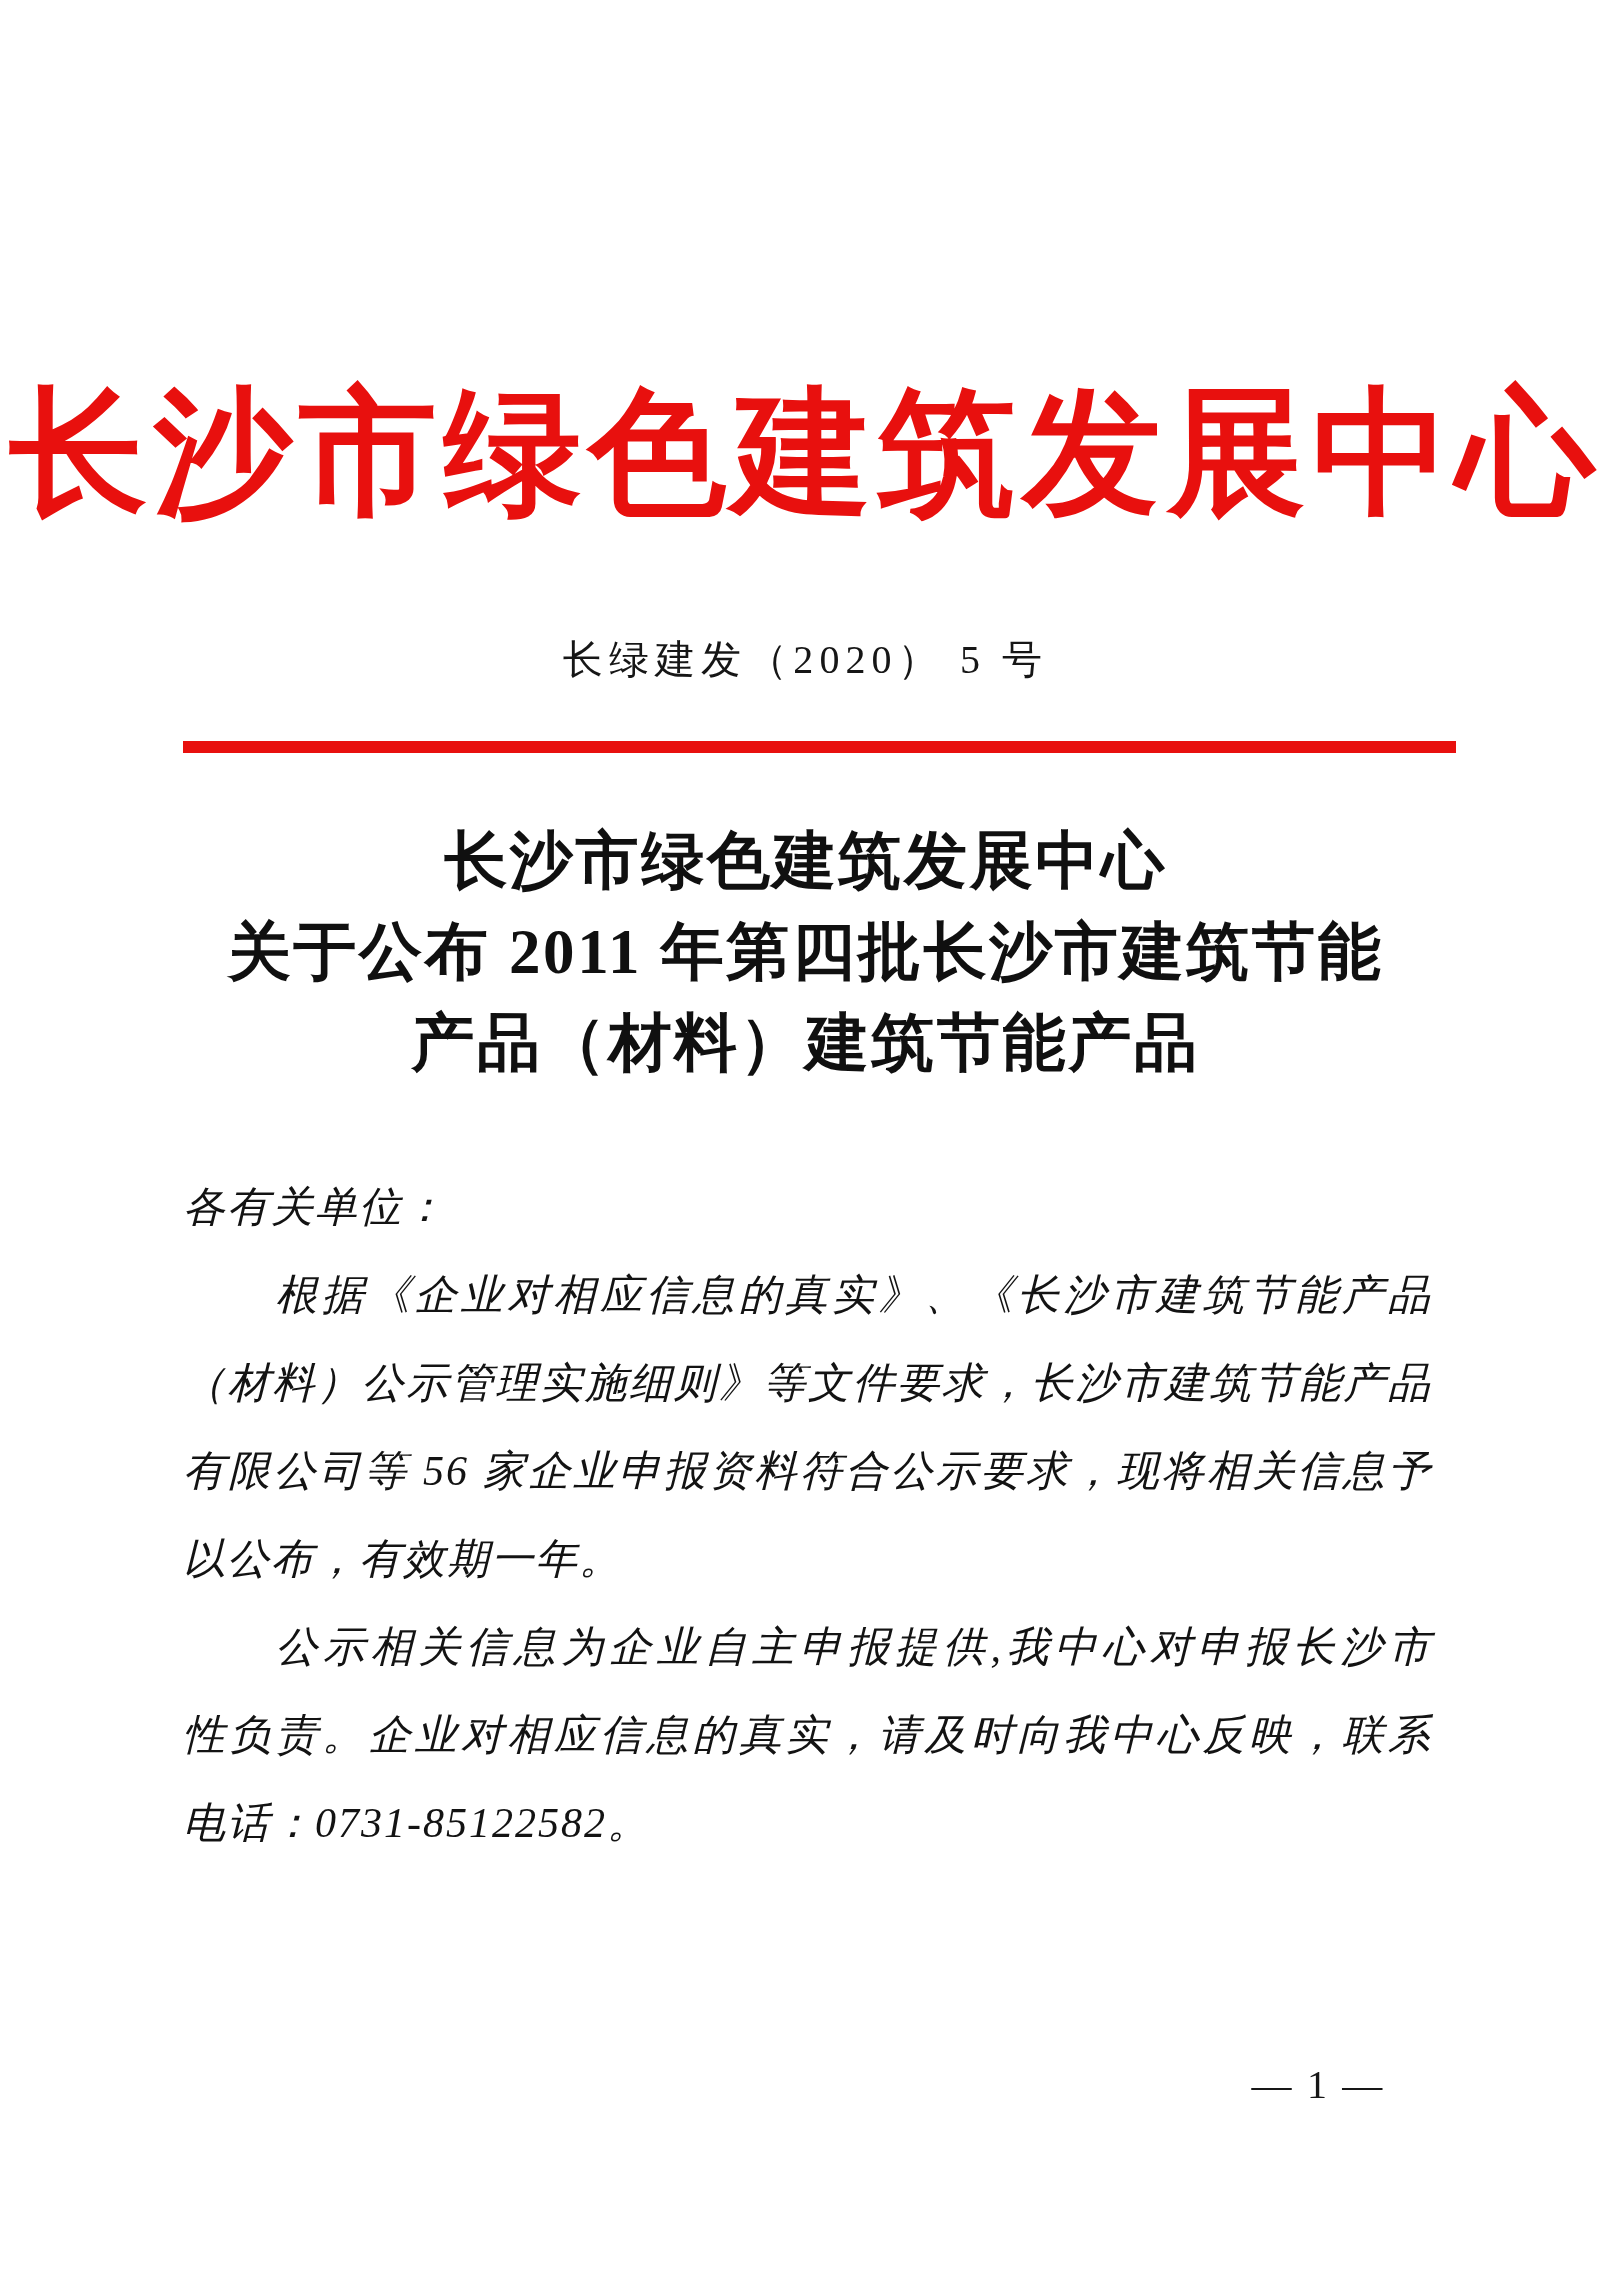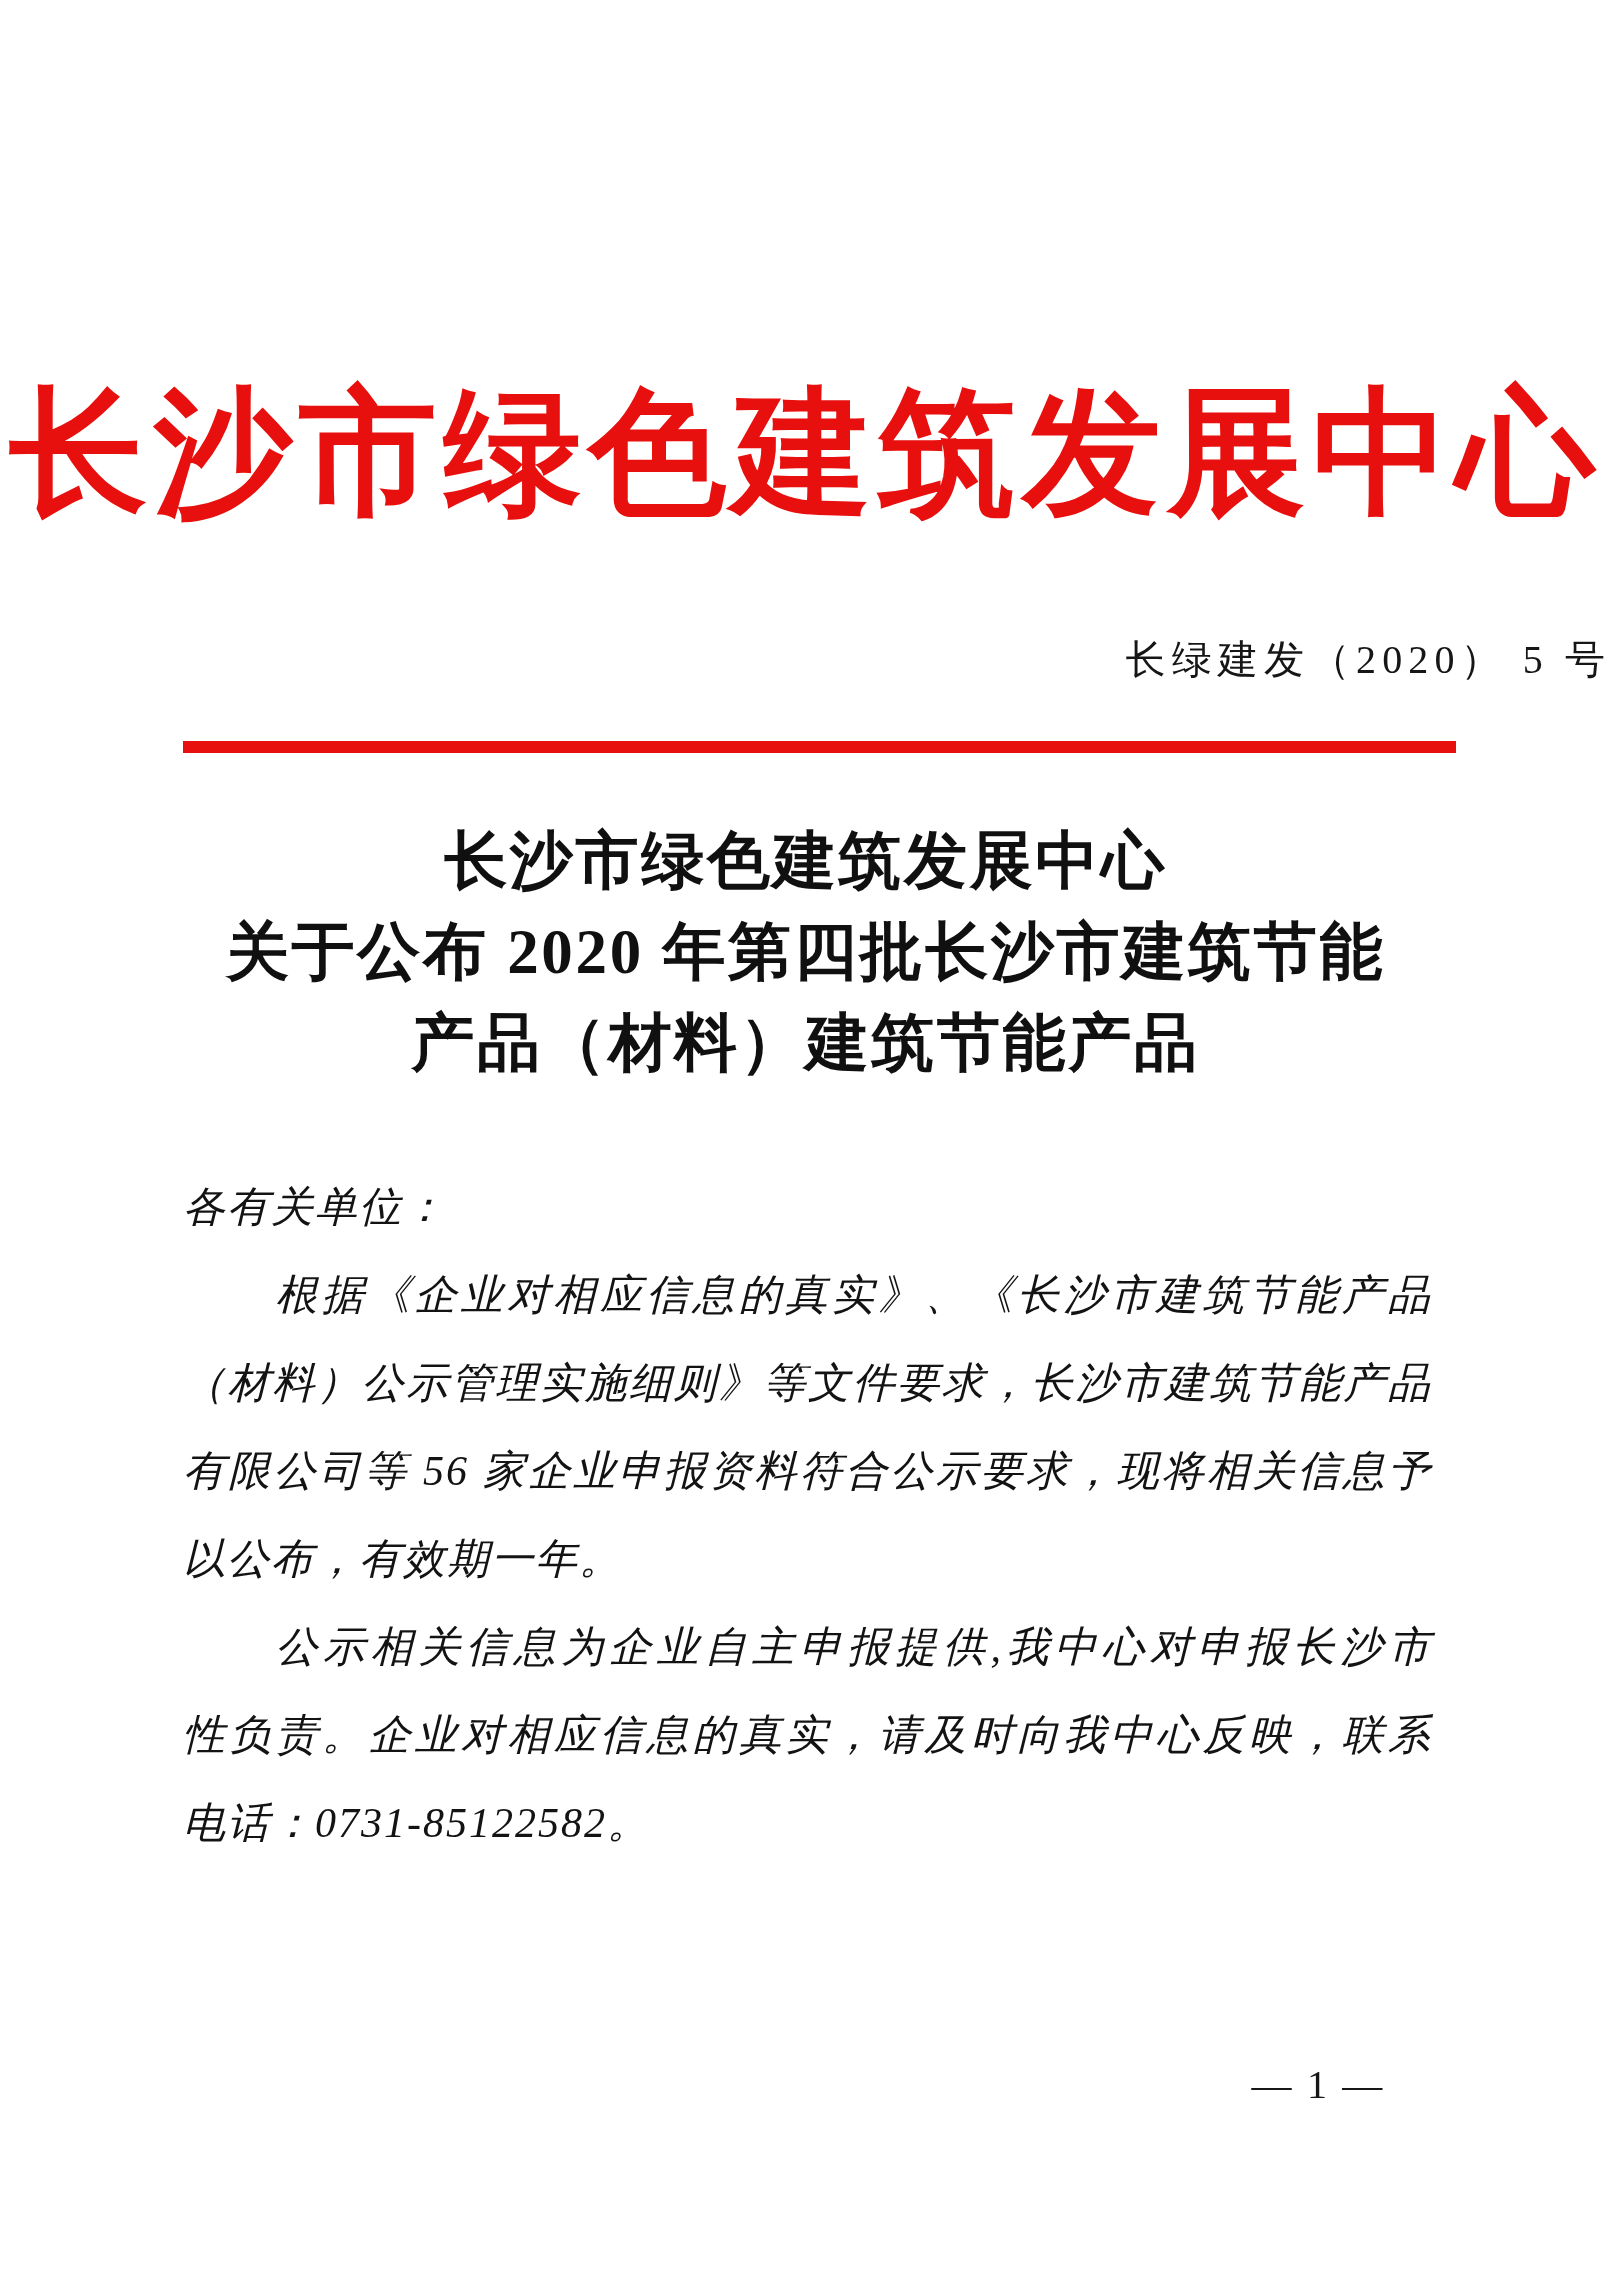--- a/index.html
+++ b/index.html
@@ -31,21 +31,21 @@
     font-weight: bold;
     letter-spacing: 6.8px;
     color: var(--accent);
     white-space: nowrap;
   }
   .doc-number {
     position: absolute;
     top: 634px;
     left: 0;
     width: 100%;
-    text-align: right;
+    text-align: center;
     font-size: 40px;
     line-height: 1.3;
     letter-spacing: 6.1px;
     color: #161616;
     white-space: nowrap;
   }
   .red-divider {
     position: absolute;
     top: 741px;
     left: 183px;
@@ -105,21 +105,21 @@
 <div class="page">
 
   <div class="letterhead-title">长沙市绿色建筑发展中心</div>
 
   <div class="doc-number">长绿建发（2020） 5 号</div>
 
   <div class="red-divider"></div>
 
   <div class="notice-title">
     <div class="notice-title-line">长沙市绿色建筑发展中心</div>
-    <div class="notice-title-line">关于公布 2020 年第四批长沙市建筑节能</div>
+    <div class="notice-title-line">关于公布 2011 年第四批长沙市建筑节能</div>
     <div class="notice-title-line">产品（材料）建筑节能产品</div>
   </div>
 
   <div class="doc-body">
     <div class="line">各有关单位：</div>
     <div class="line fill indent">根据《企业对相应信息的真实》、《长沙市建筑节能产品</div>
     <div class="line fill">（材料）公示管理实施细则》等文件要求，长沙市建筑节能产品</div>
     <div class="line fill">有限公司等 56 家企业申报资料符合公示要求，现将相关信息予</div>
     <div class="line">以公布，有效期一年。</div>
     <div class="line fill indent">公示相关信息为企业自主申报提供,我中心对申报长沙市</div>

